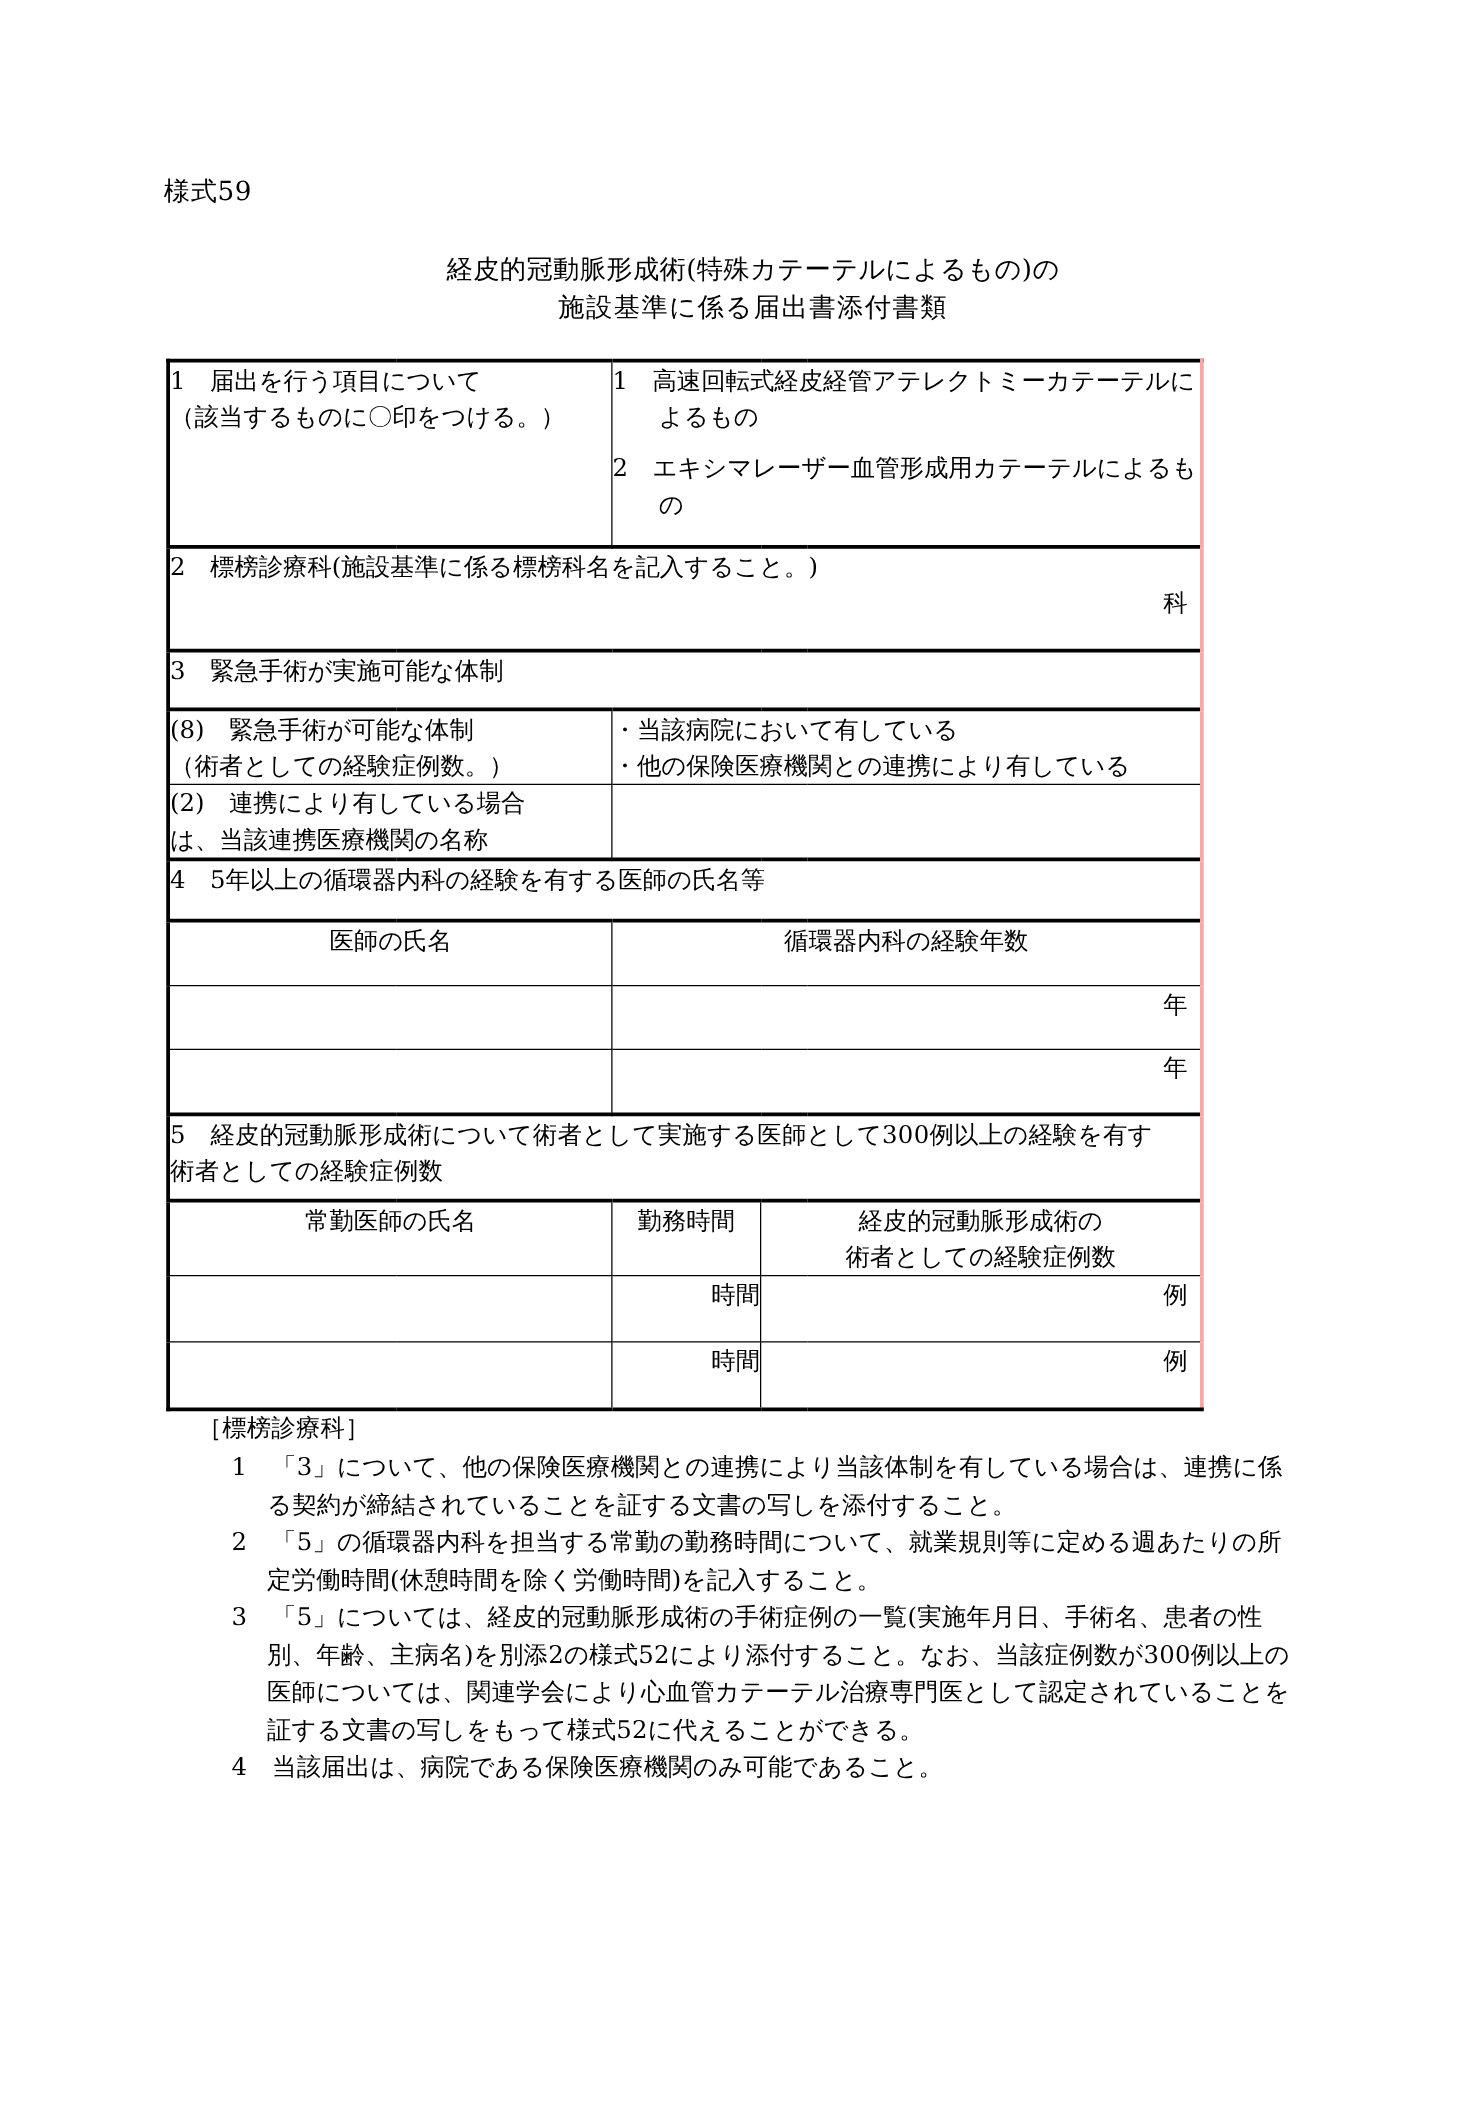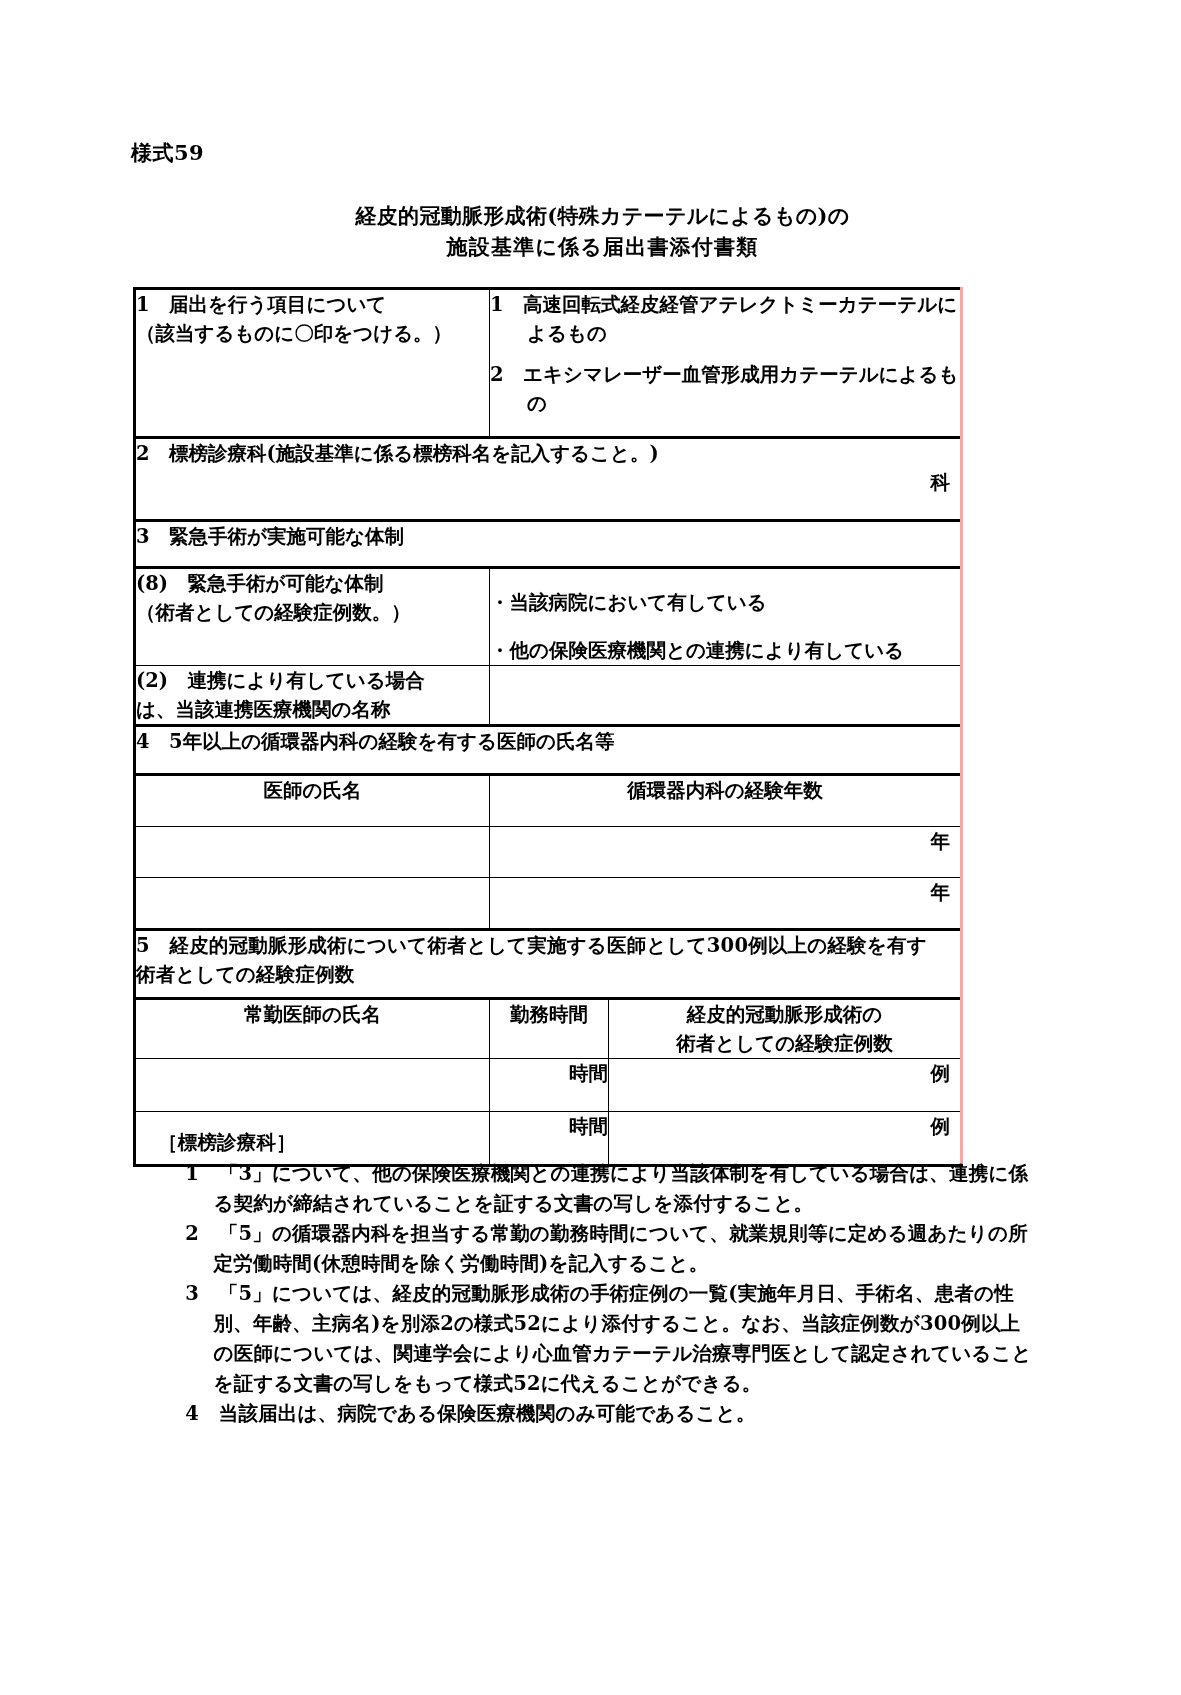--- a/index.html
+++ b/index.html
@@ -14,21 +14,20 @@
     font-family: "DejaVu Serif", "Liberation Serif", serif;
     color: #000000;
     position: relative;
     overflow: hidden;
   }
   .page {
     position: relative;
     width: 1181px;
     height: 1332px;
     box-sizing: border-box;
-    font-weight: bold;
   }
 
   
   .form-code {
     position: absolute;
     left: 131px;
     top: 139px;
     font-size: 21px;
     letter-spacing: 0.5px;
   }
@@ -66,21 +65,21 @@
   .form-table .outer-left { border-left: 3px solid #000; }
   .form-table .outer-right { border-right: 3px solid #fca5a5; }
   .thick-top { border-top: 3px solid #000 !important; }
 
   .cellpad { padding: 9px 10px 9px 12px; }
   .cellpad-tight { padding: 6px 10px 6px 12px; }
   .ctr { text-align: center; }
   .rt { text-align: right; }
   .indent1 { display: block; text-indent: 0; }
   .hang { display: block; padding-left: 1.9em; text-indent: -1.9em; }
-  .hangdot { display: block; padding-left: 1.05em; text-indent: -1.05em; margin-top: 19px; }
+  .hangdot { display: block; padding-left: 1.05em; text-indent: -1.05em; }
   .sp-blank { display: block; height: 12px; }
   .unitline { display: block; text-align: right; padding-right: 10px; }
   .lead-gap { letter-spacing: 0.2px; }
 
   
   .notes {
     position: absolute;
     left: 158px;
     top: 1128px;
     width: 880px;

